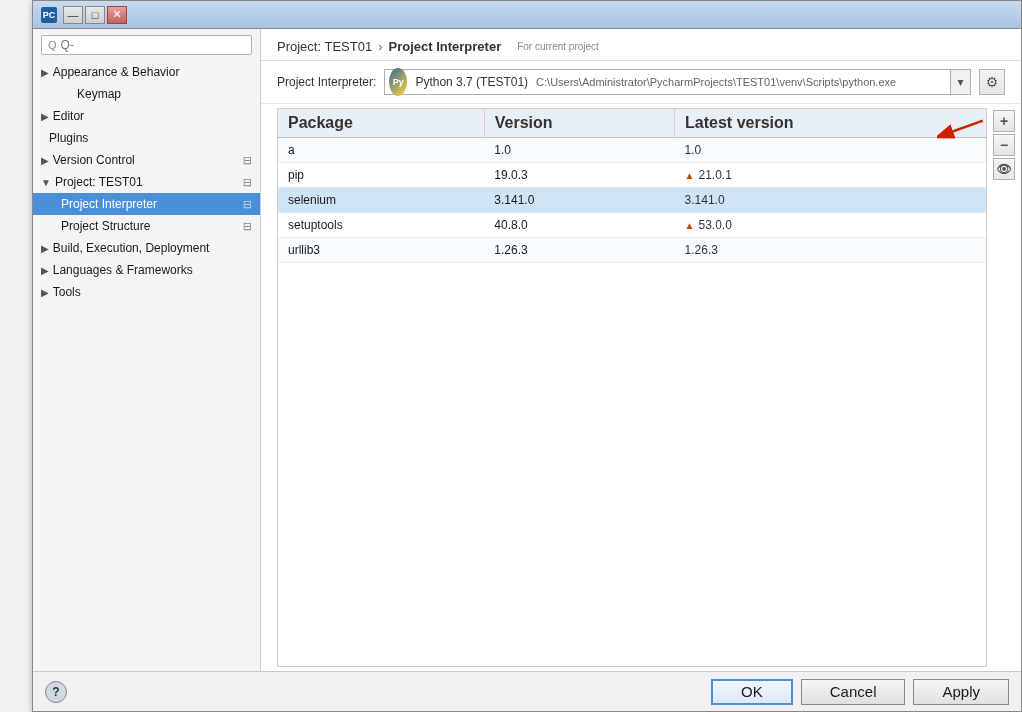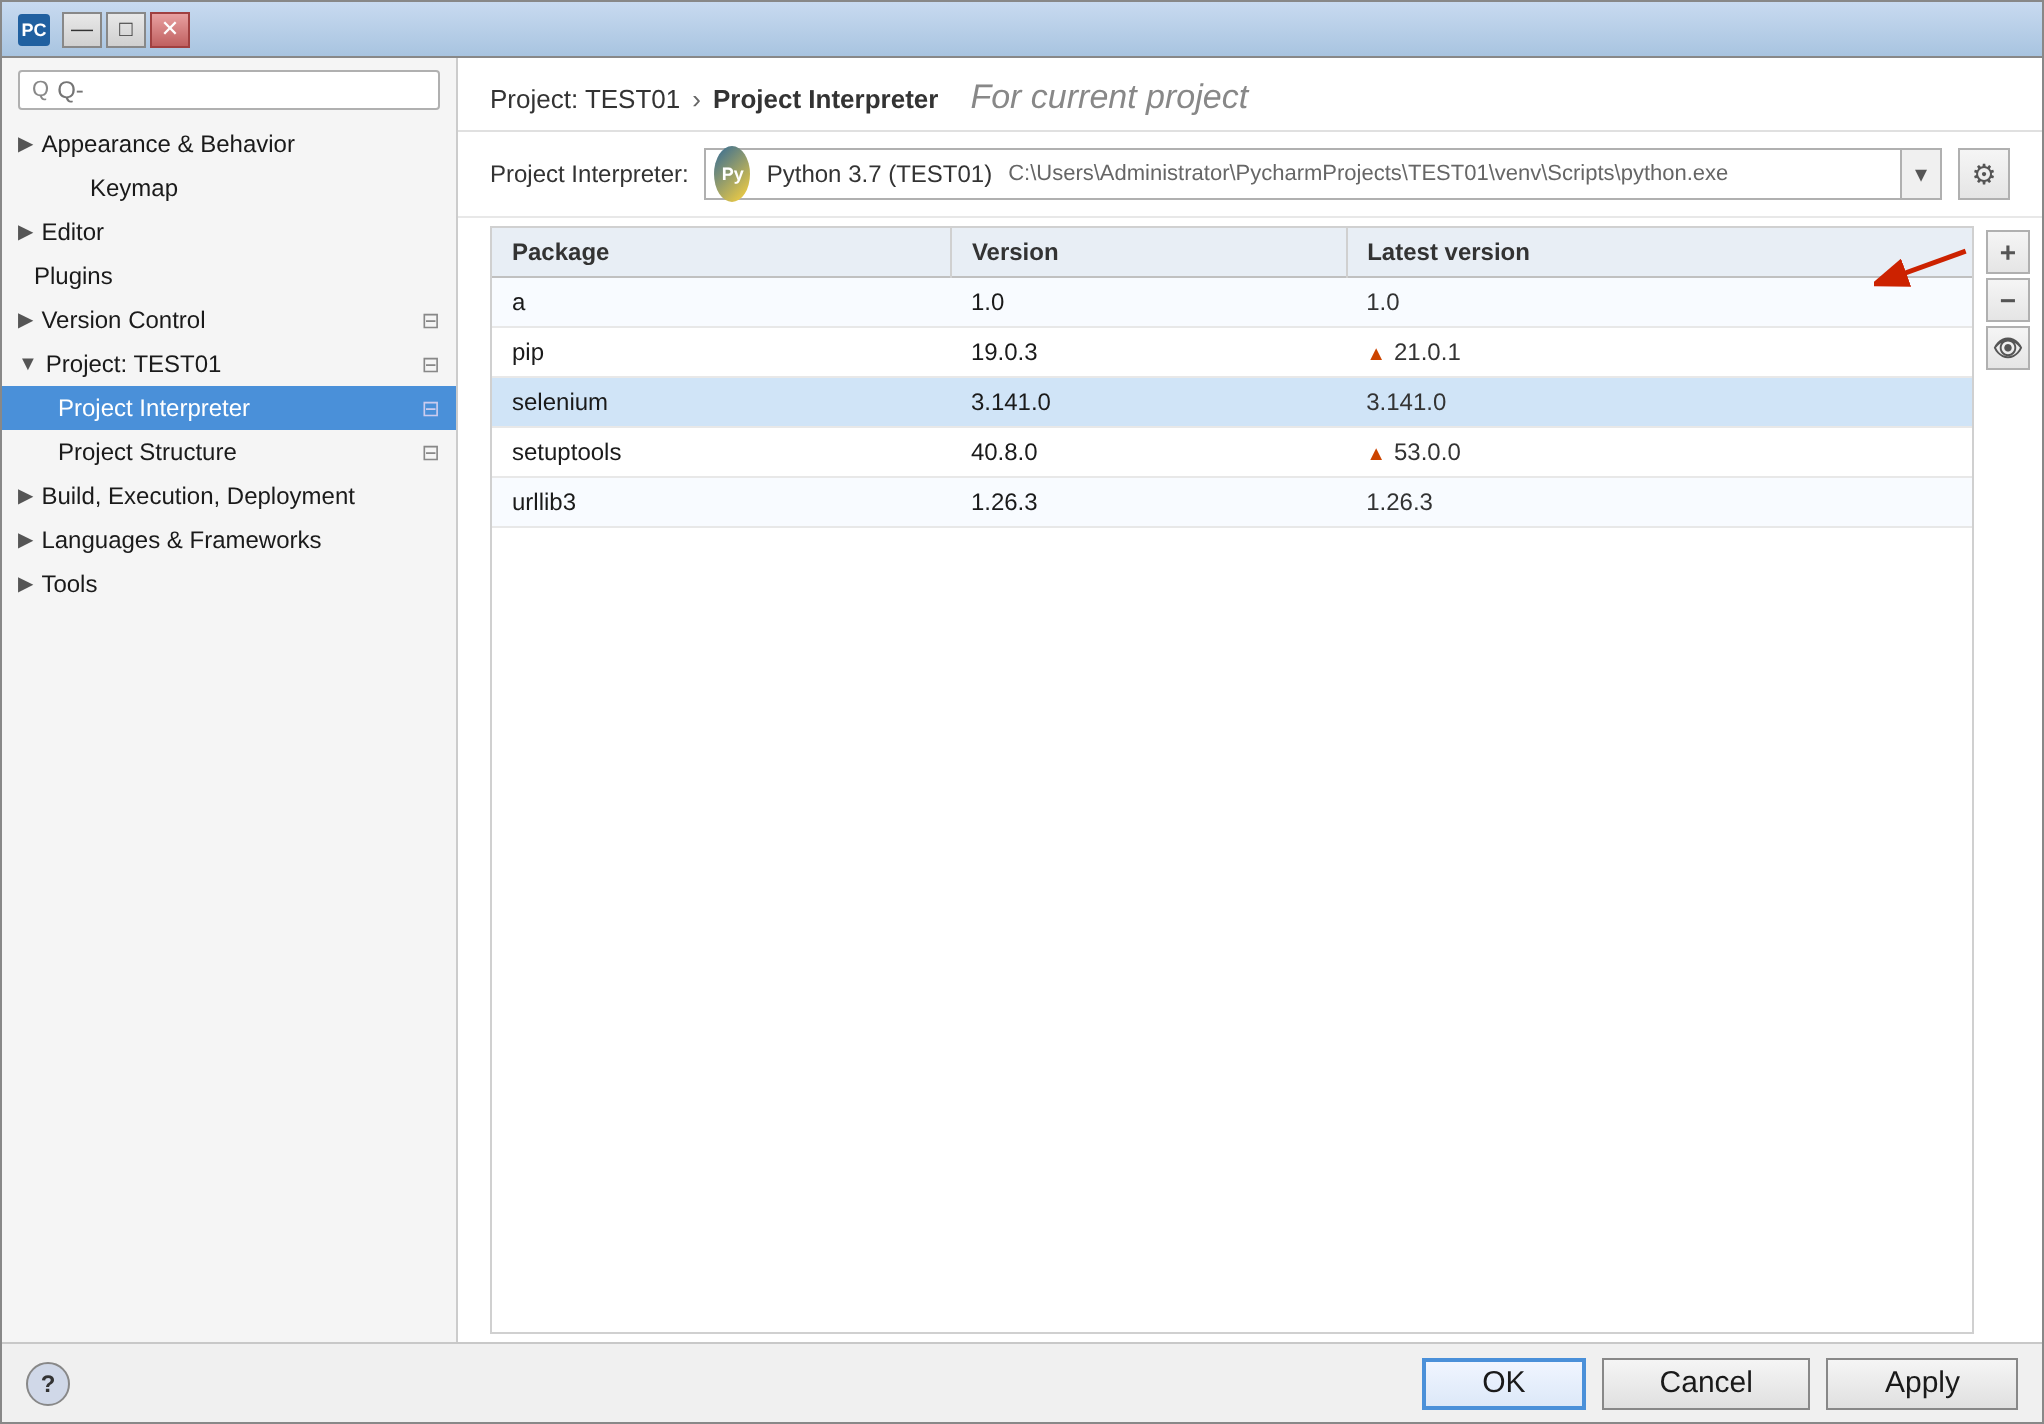--- a/index.html
+++ b/index.html
@@ -13,20 +13,21 @@
       height: 100vh;
     }
     .window {
       width: 1022px;
       height: 712px;
       background: #ffffff;
       border: 1px solid #888;
       display: flex;
       flex-direction: column;
       box-shadow: 2px 2px 8px rgba(0,0,0,0.4);
+      margin-left: 32px;
     }
     .title-bar {
       background: linear-gradient(to bottom, #c8daf0, #a8c4e0);
       height: 28px;
       display: flex;
       align-items: center;
       padding: 0 8px;
       border-bottom: 1px solid #888;
       user-select: none;
     }
@@ -120,21 +121,21 @@
     }
     .breadcrumb-bar {
       padding: 10px 16px 6px;
       display: flex;
       align-items: center;
       border-bottom: 1px solid #e0e0e0;
     }
     .breadcrumb-project { font-size: 13px; color: #333; font-weight: normal; }
     .breadcrumb-arrow { margin: 0 6px; color: #666; font-size: 13px; }
     .breadcrumb-current { font-size: 13px; color: #333; font-weight: bold; }
-    .breadcrumb-note { margin-left: 16px; font-size: 17px; color: #888; font-style: italic; }
+    .breadcrumb-note { margin-left: 16px; font-size: 10px; color: #888; }
     .interpreter-row {
       display: flex;
       align-items: center;
       padding: 8px 16px;
       gap: 8px;
       border-bottom: 1px solid #e8e8e8;
     }
     .interpreter-label { font-size: 12px; color: #333; white-space: nowrap; }
     .interpreter-select-wrapper {
       flex: 1;
@@ -203,21 +204,21 @@
       border-collapse: collapse;
     }
     thead tr {
       background: #e8eef5;
       border-bottom: 1px solid #c0c0c0;
     }
     thead th {
       text-align: left;
       padding: 5px 10px;
       font-weight: 600;
-      font-size: 12px;
+      font-size: 16px;
       color: #333;
       border-right: 1px solid #d0d0d0;
     }
     thead th:last-child { border-right: none; }
     tbody tr {
       border-bottom: 1px solid #e8e8e8;
     }
     tbody tr:nth-child(odd) { background: #f8fbff; }
     tbody tr:nth-child(even) { background: #ffffff; }
     tbody tr.selected { background: #d0e4f7; }

